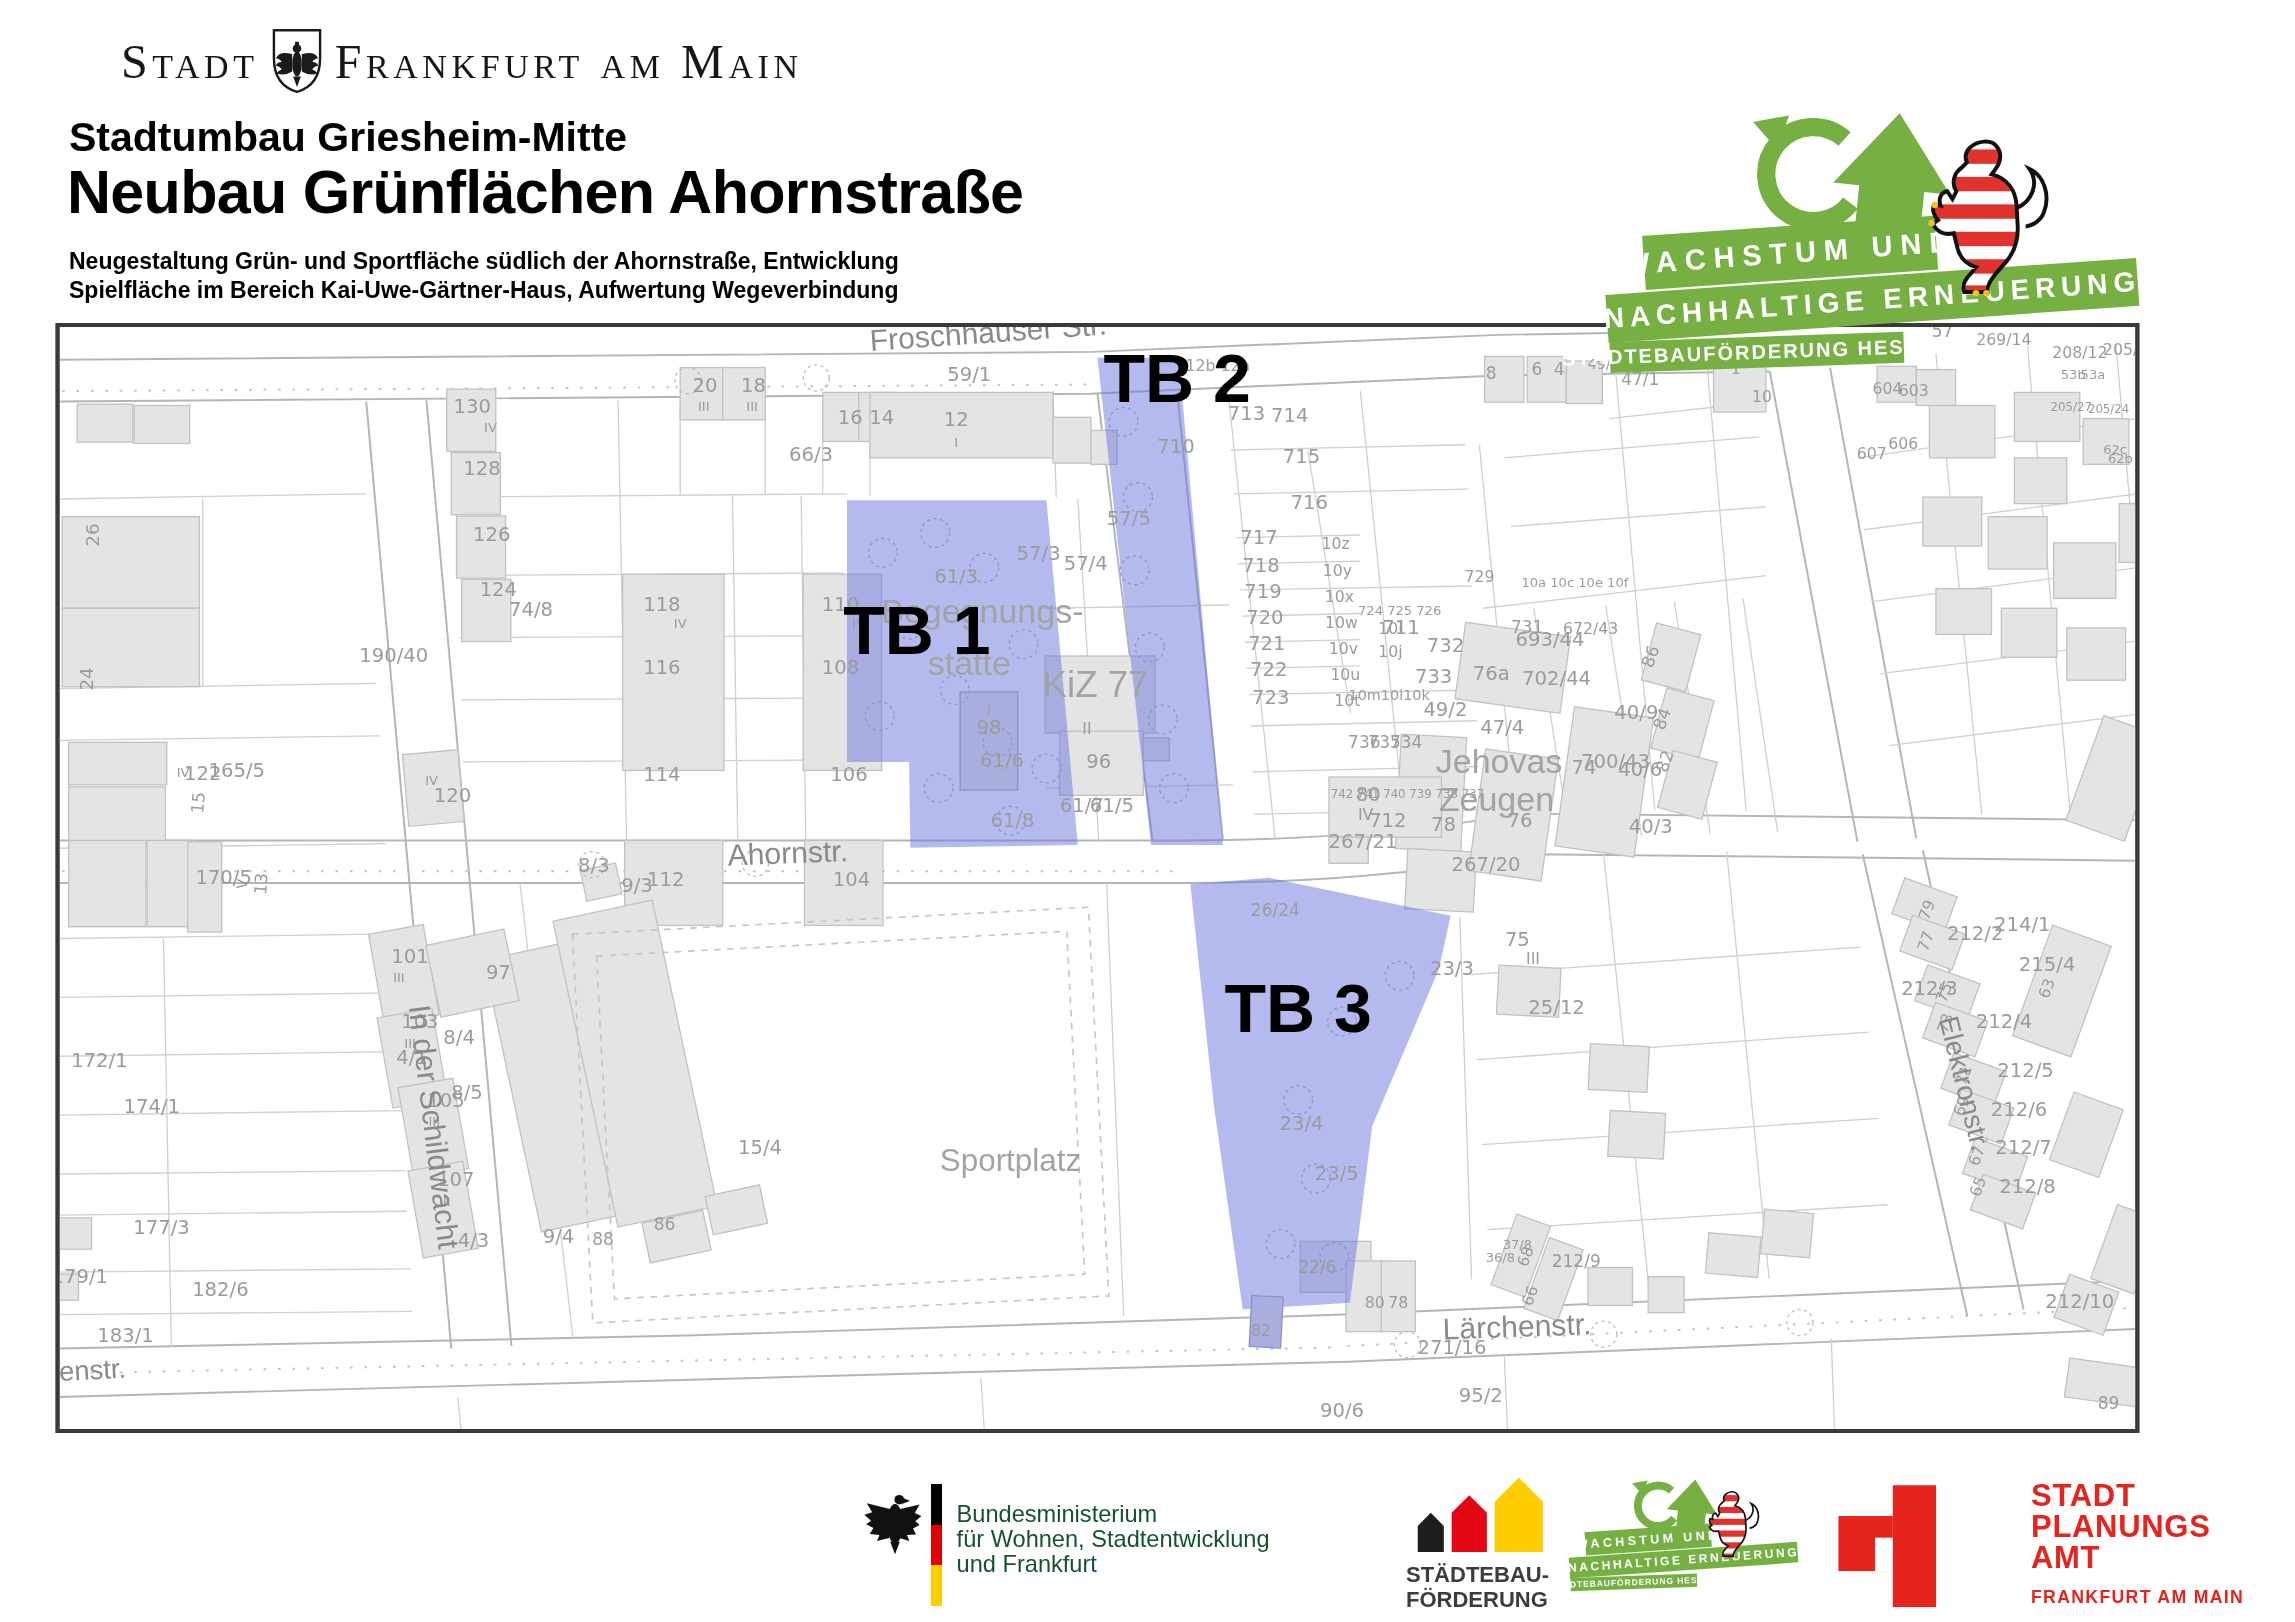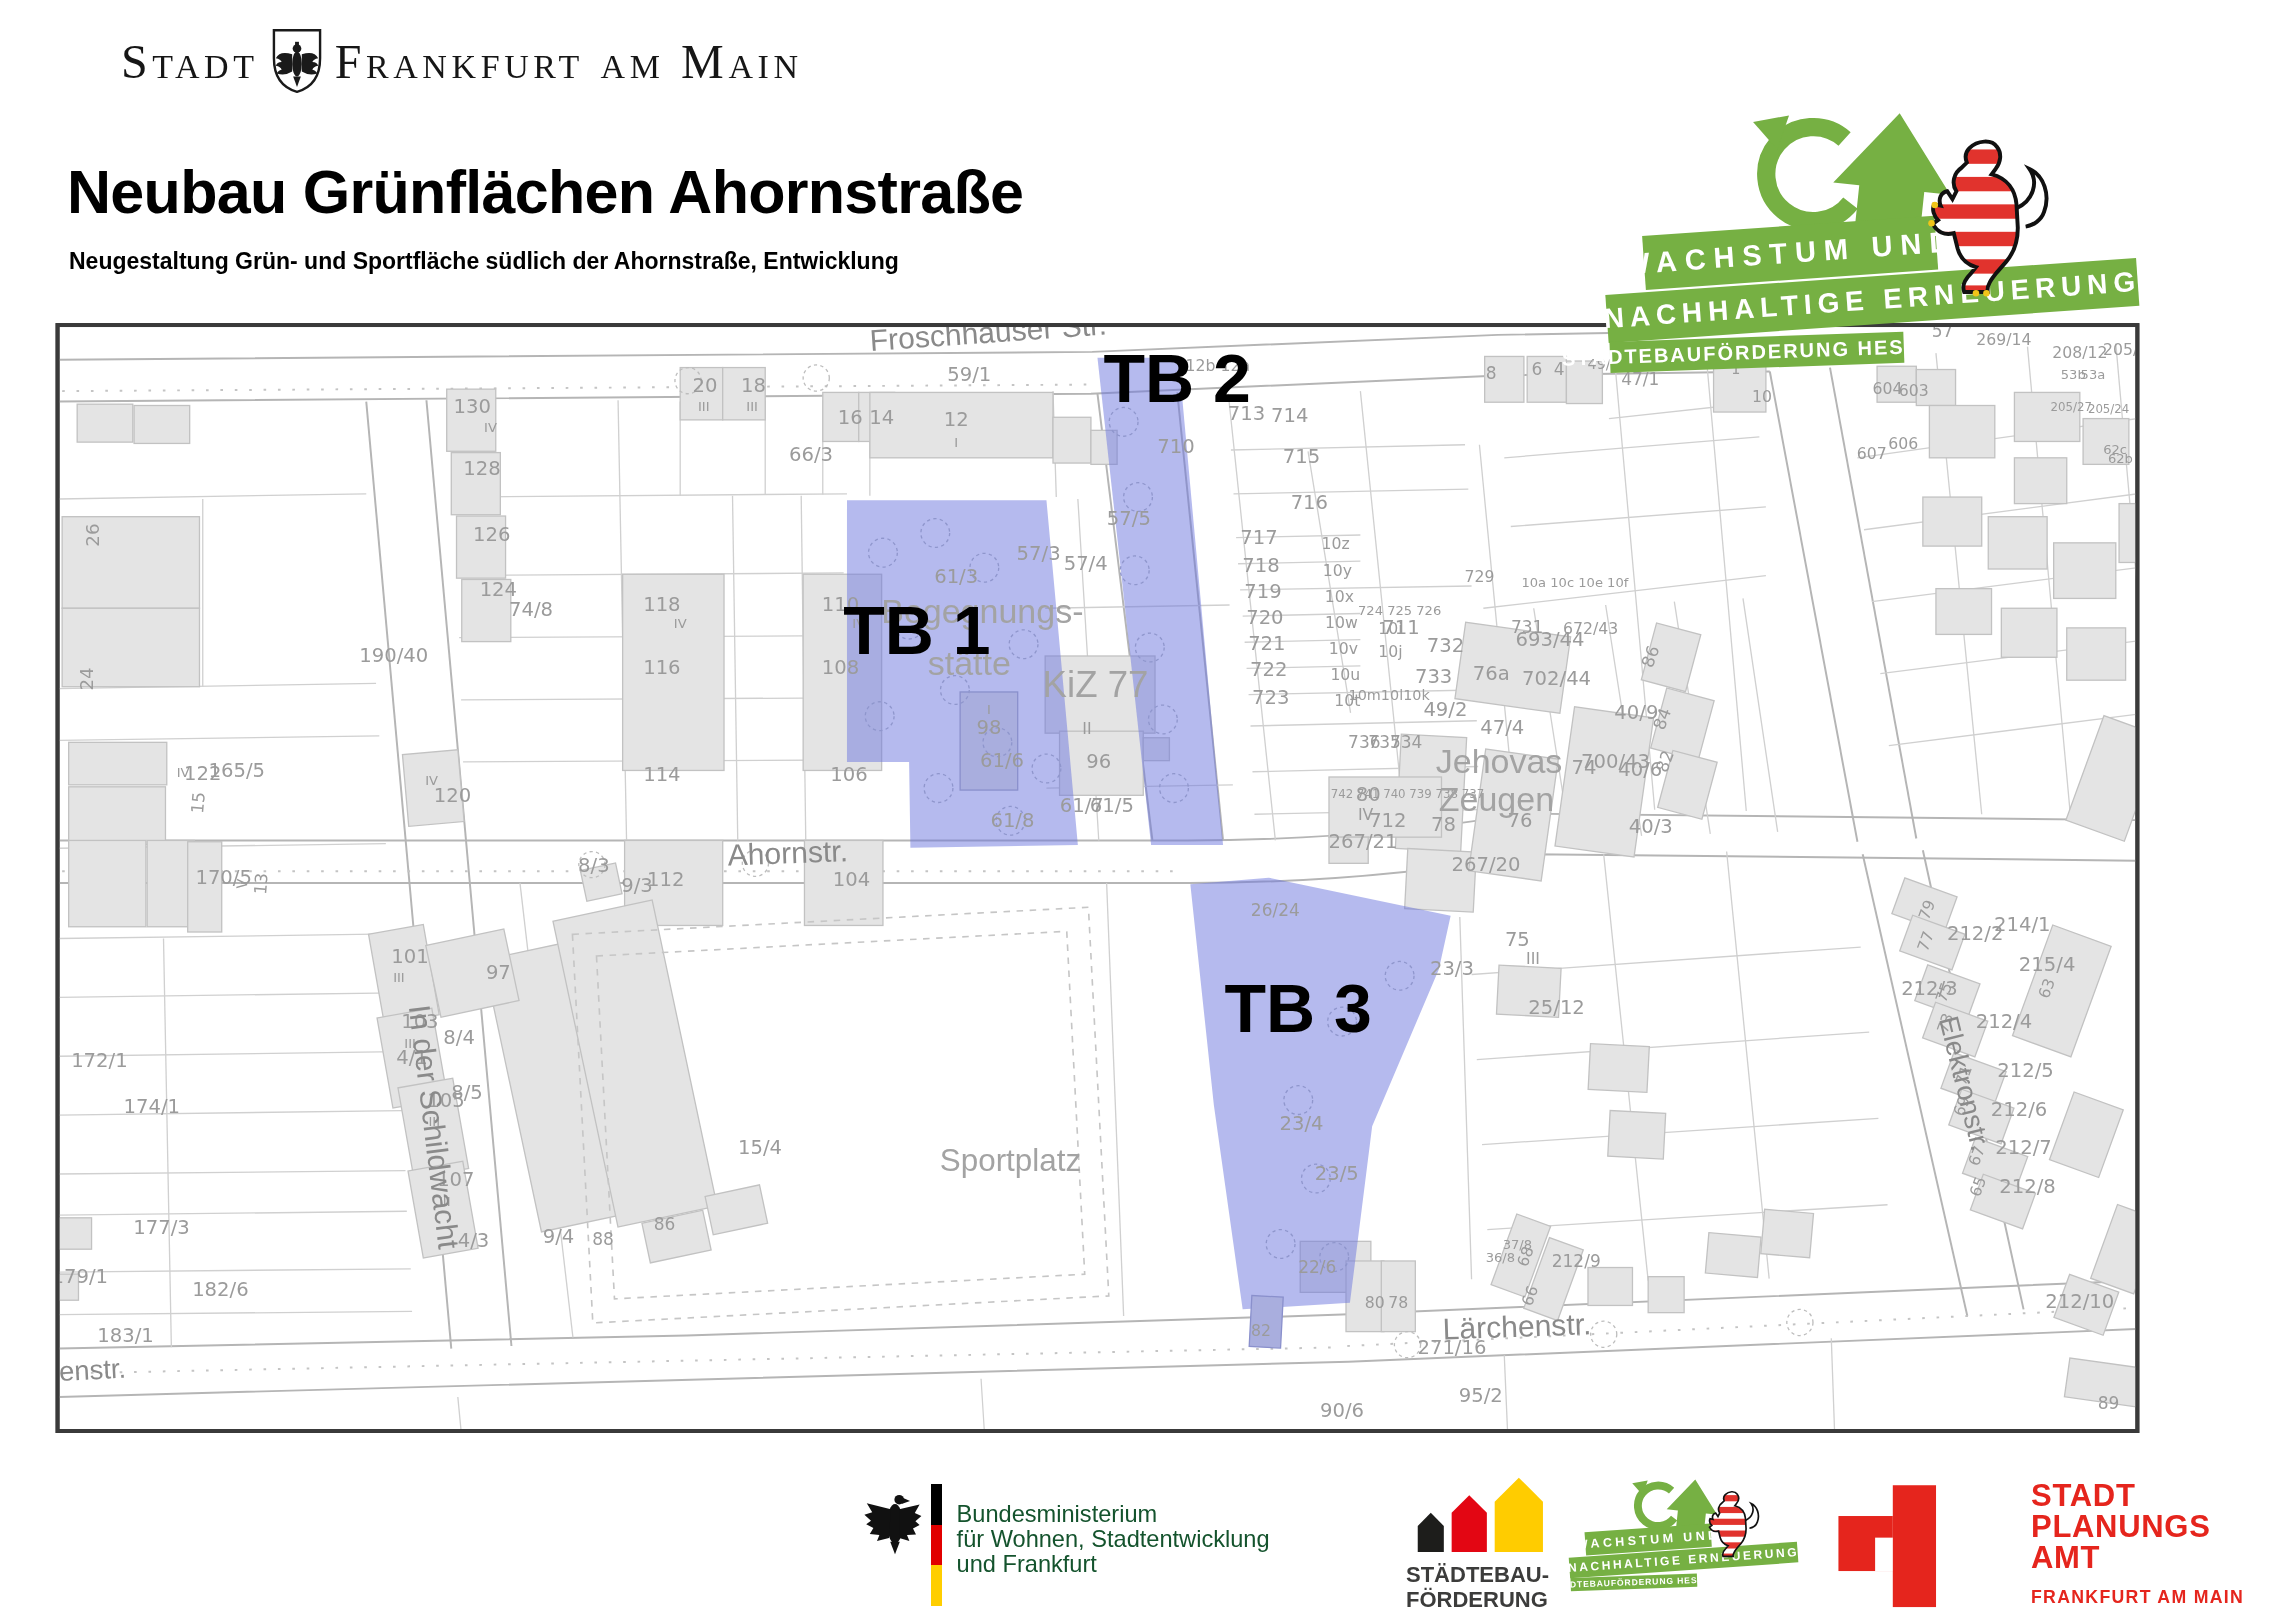--- a/index.html
+++ b/index.html
@@ -551,22 +551,24 @@
         <circle cx="52" cy="42" r="9"></circle>
           <rect x="48" y="28" width="8" height="8"></rect>
         <path d="M42,54 q-26,-8 -34,8 q10,2 12,8 q-10,0 -12,8 q10,2 12,8 q-8,2 -10,8 q16,6 32,-4 Z"></path>
         <path d="M62,54 q26,-8 34,8 q-10,2 -12,8 q10,0 12,8 q-10,2 -12,8 q8,2 10,8 q-16,6 -32,-4 Z"></path>
         <path d="M44,100 l8,22 l8,-22 z"></path>
       </g>
     </svg>
     <span class="word">Frankfurt am Main</span>
   </div>
 
+  <div id="prog-title" class="abs">Stadtumbau Griesheim-Mitte</div>
   <div id="main-title" class="abs">Neubau Grünflächen Ahornstraße</div>
   <div class="subtitle abs" style="top:250px;">Neugestaltung Grün- und Sportfläche südlich der Ahornstraße, Entwicklung</div>
+  <div class="subtitle abs" style="top:279px;">Spielfläche im Bereich Kai-Uwe-Gärtner-Haus, Aufwertung Wegeverbindung</div>
 
   <div id="wn-top" class="wn-logo abs">
     <svg class="wn-arrows" width="536" height="268" viewBox="0 0 820 410">
       <g stroke="#76b043" stroke-width="28" fill="none">
         <path d="M365,52 A72,72 0 1 0 374,150"></path>
       </g>
       <polygon points="225,26 280,16 262,68" fill="#76b043"></polygon>
       <g transform="rotate(6 438 120)">
         <polygon points="438,12 528,128 488,128 488,215 388,215 388,128 348,128" fill="#76b043"></polygon>
       </g>

